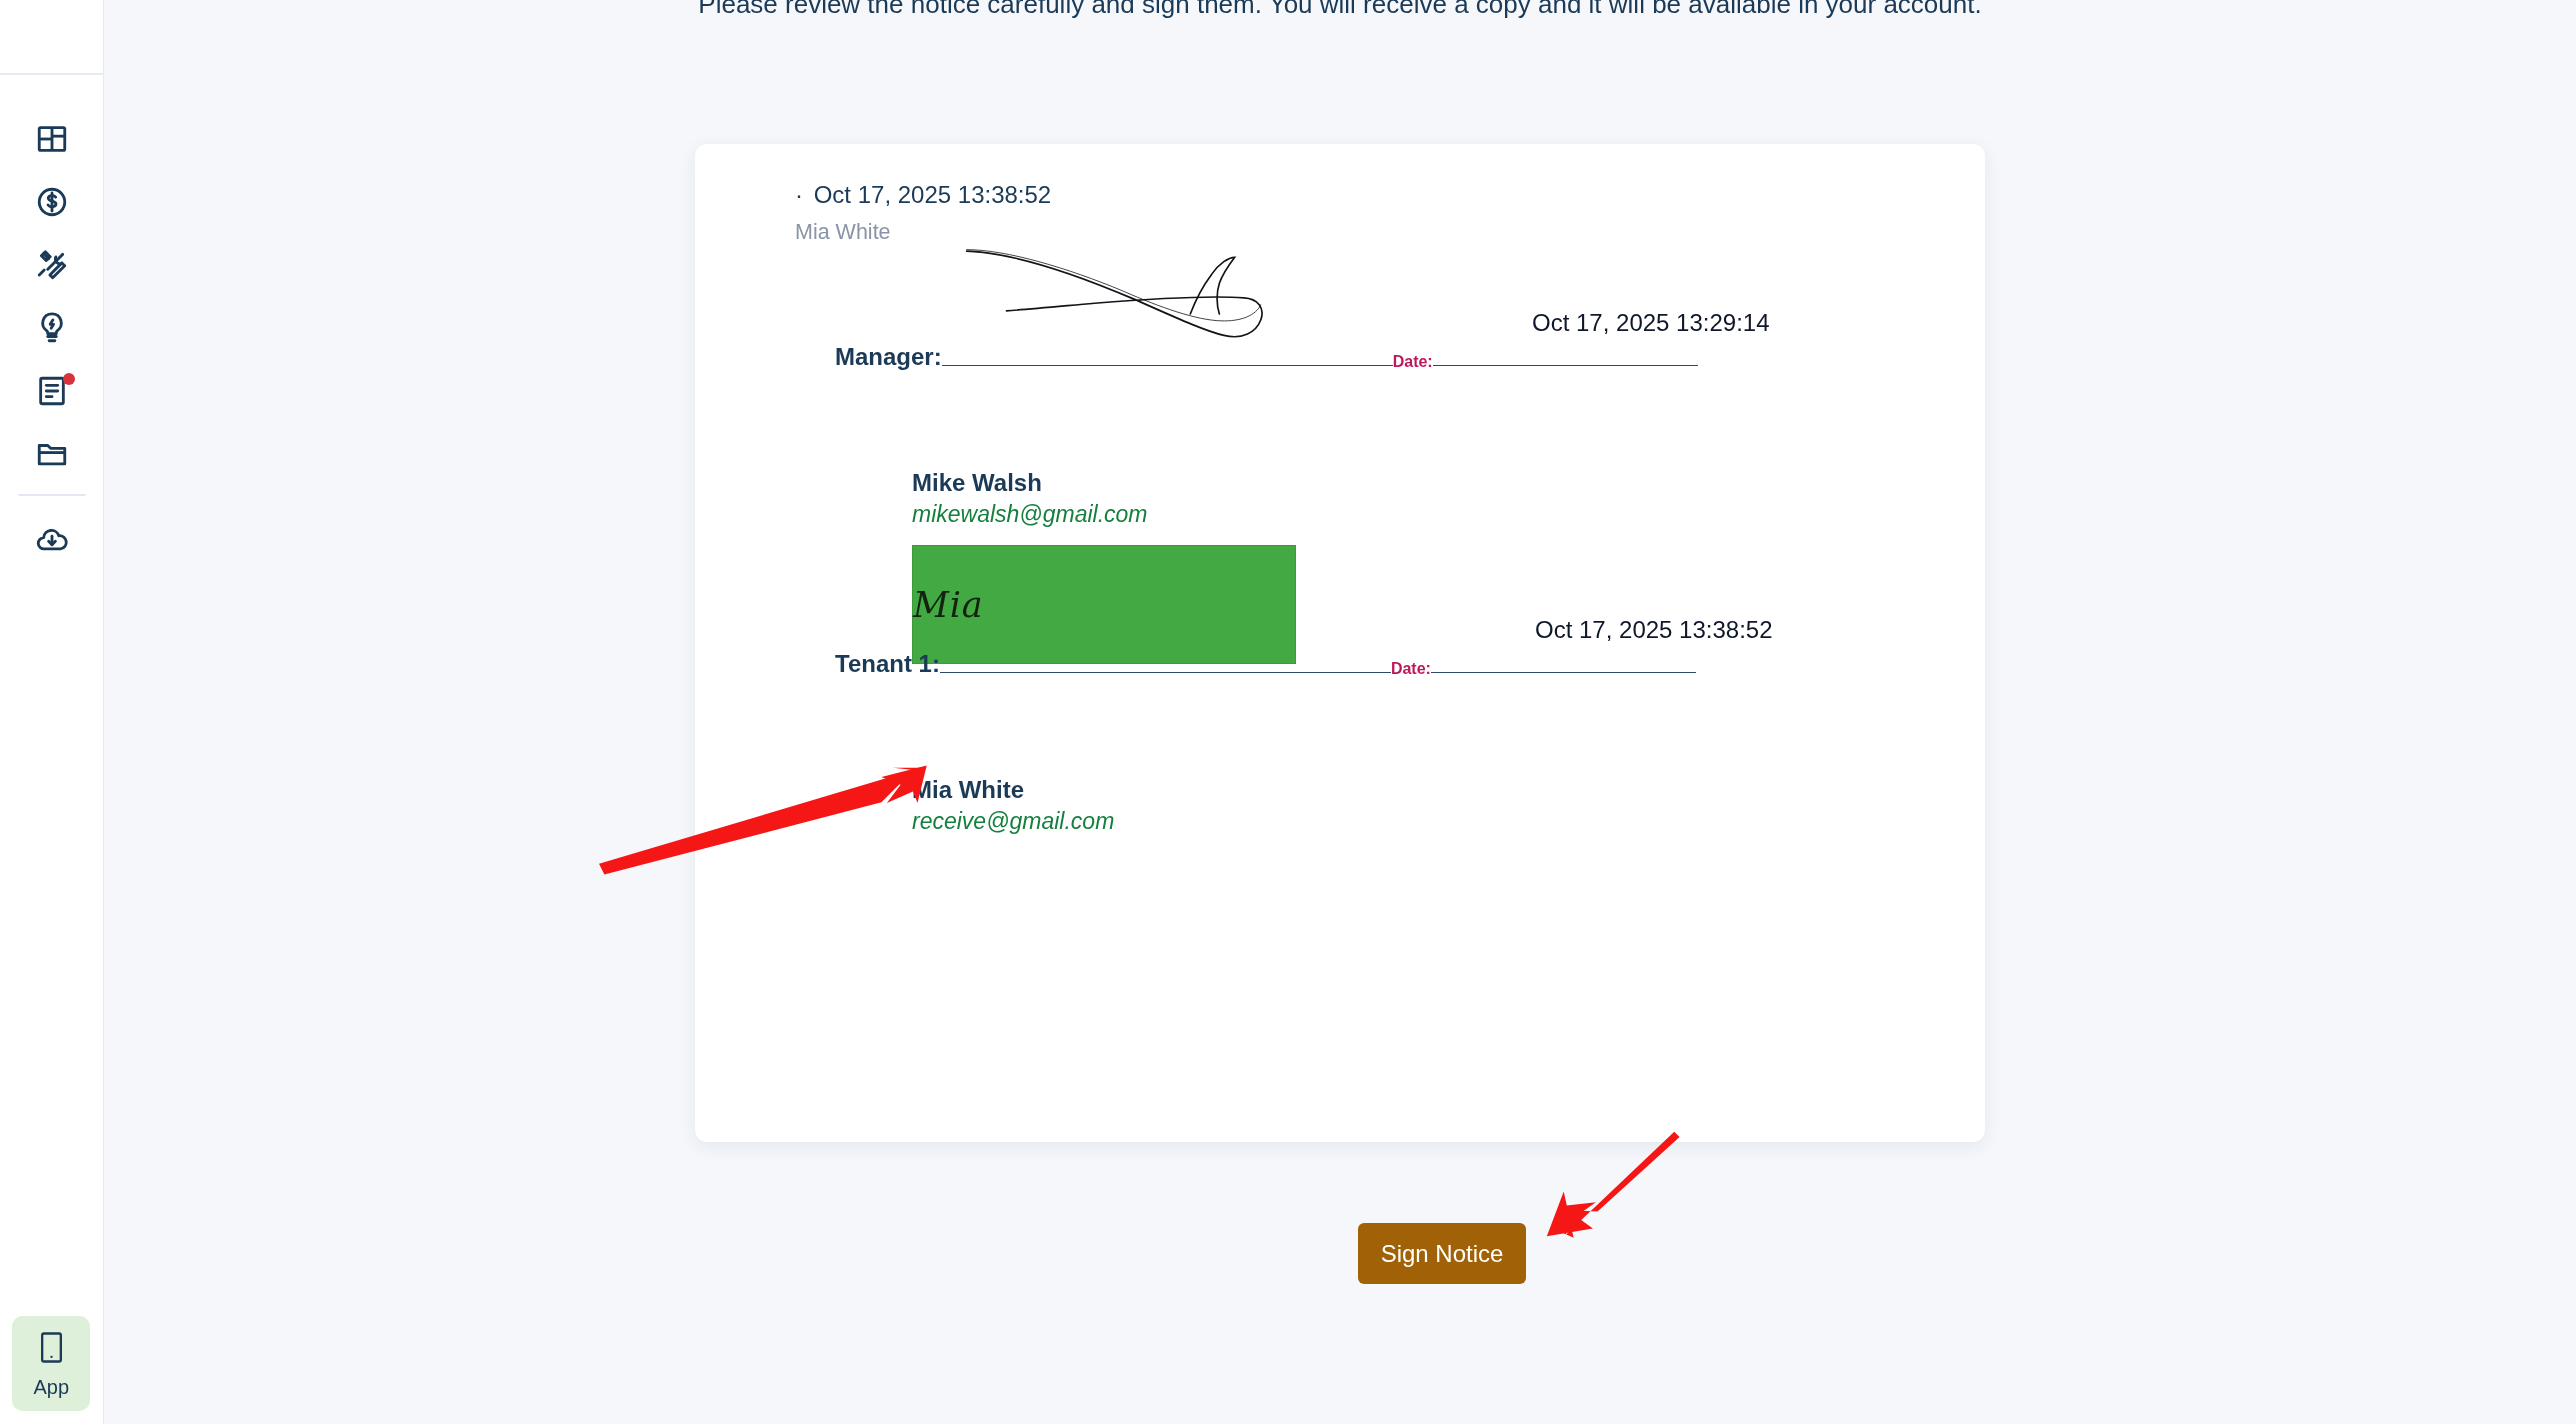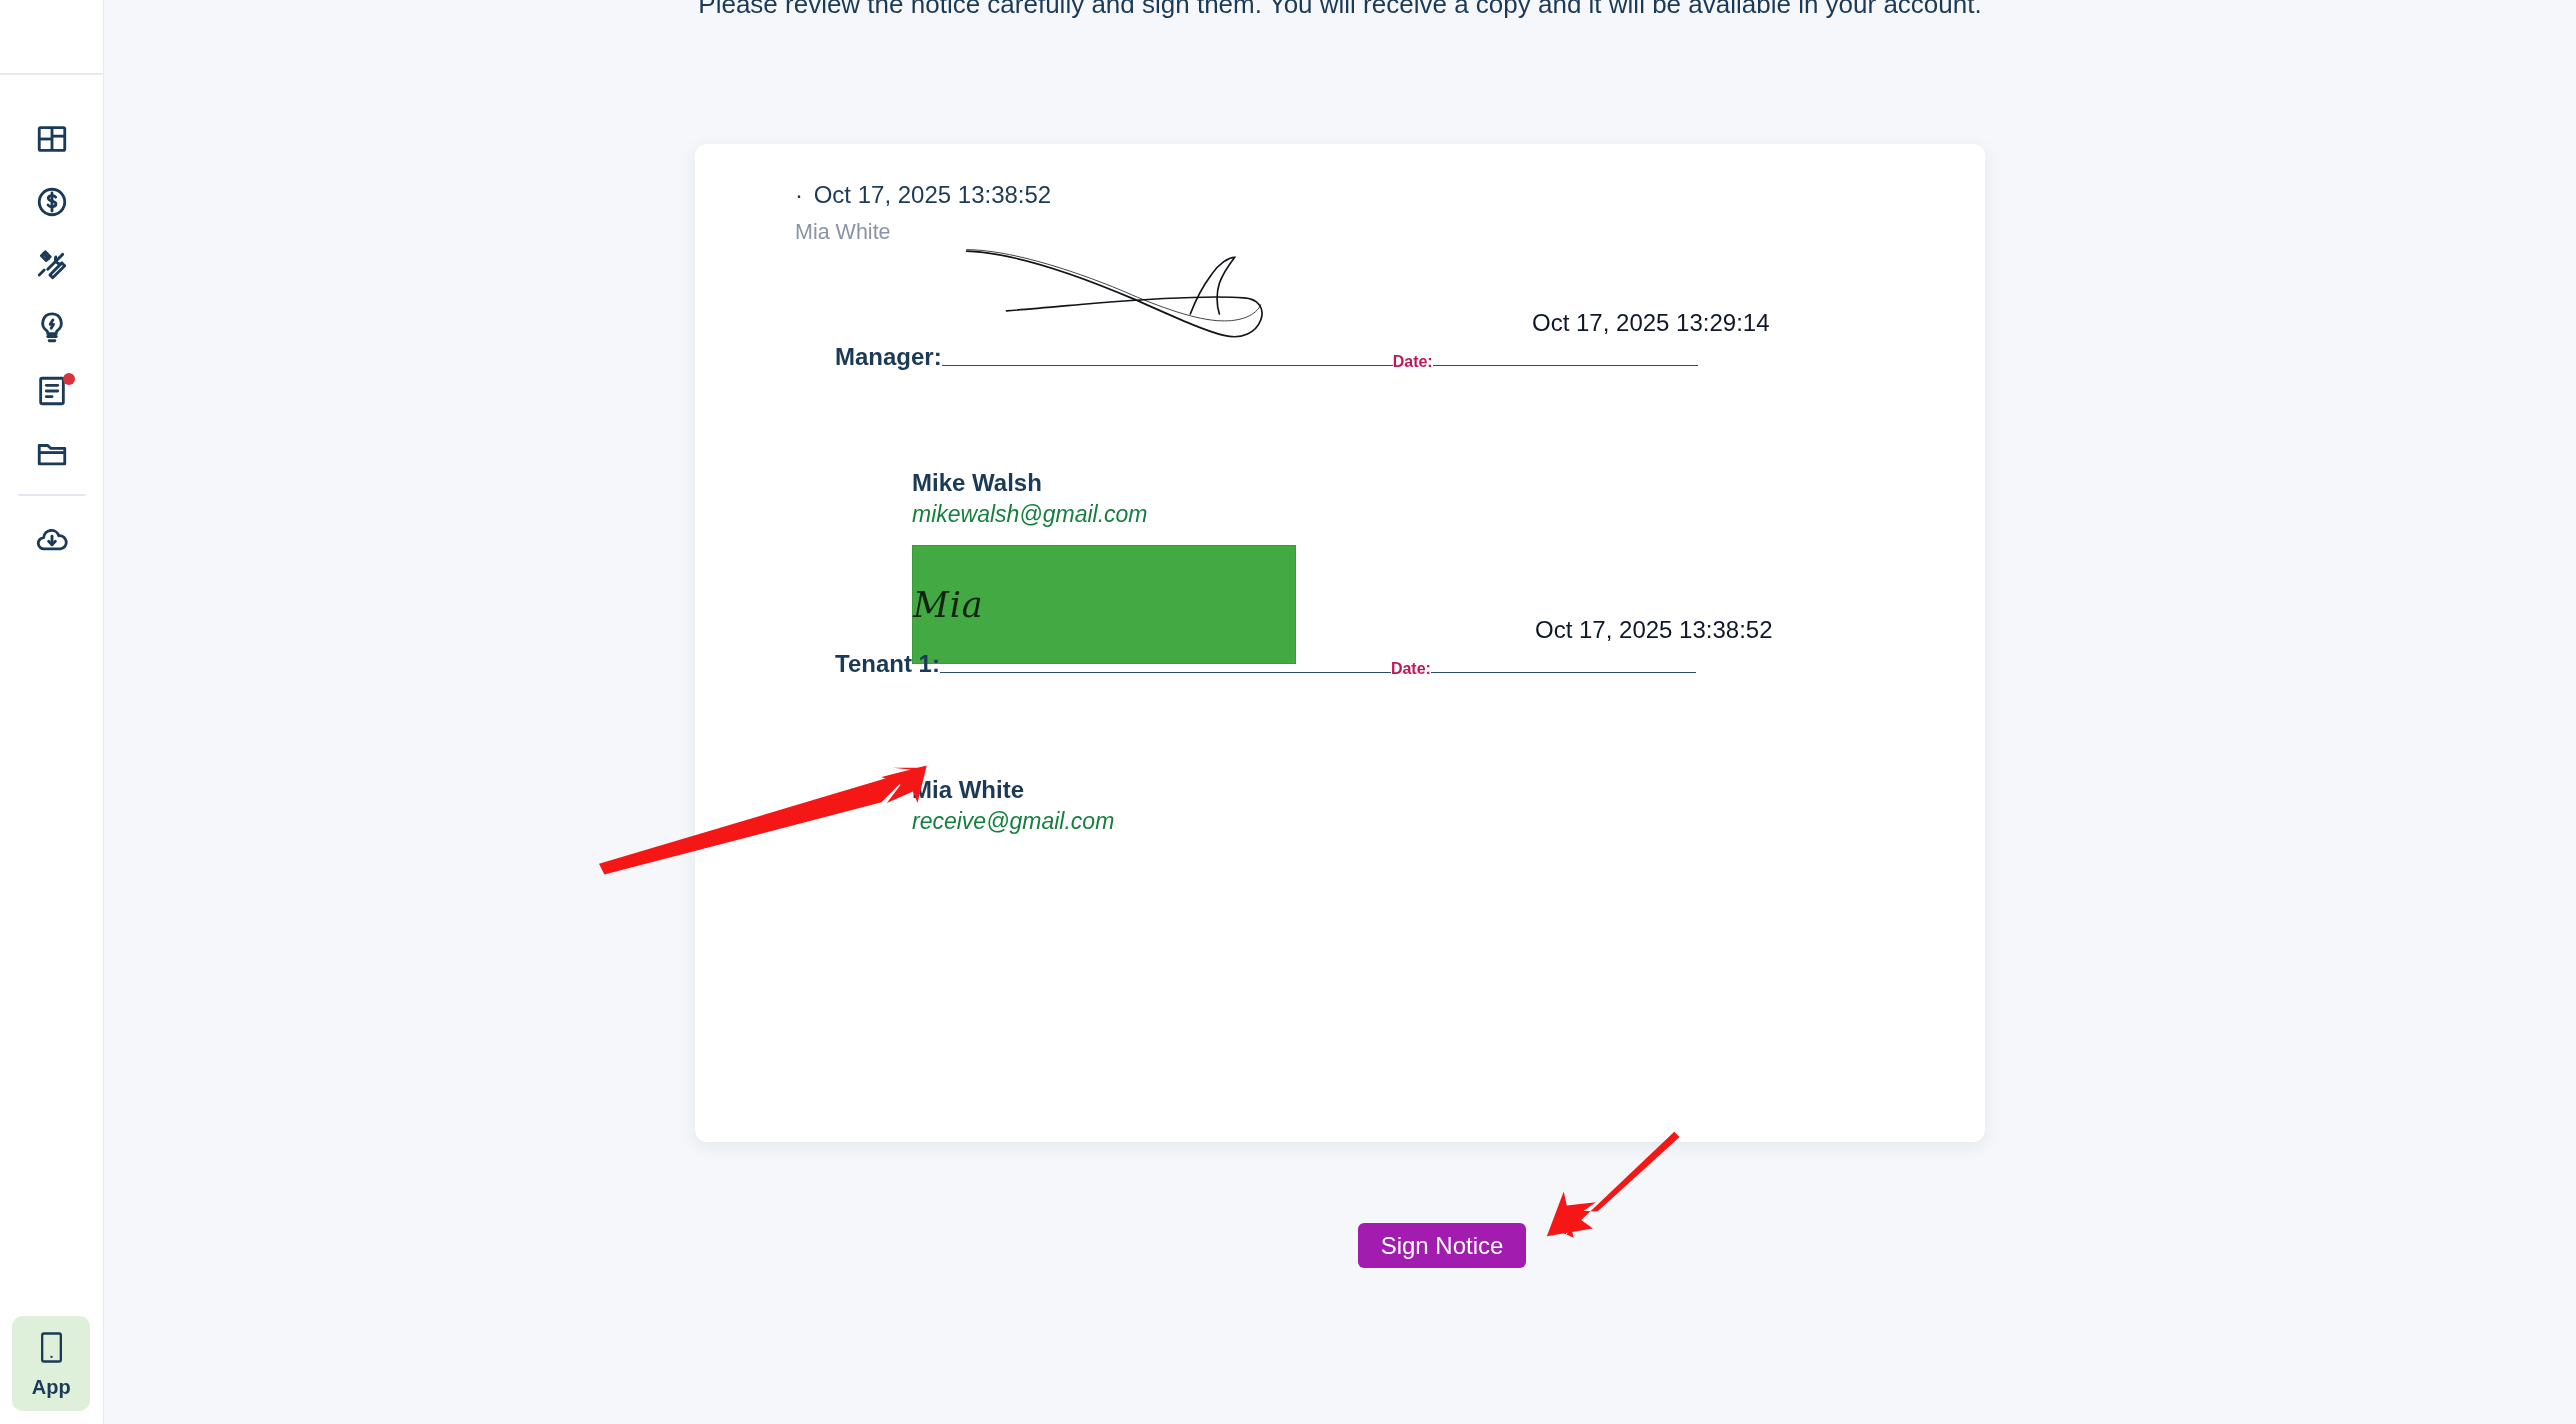--- a/index.html
+++ b/index.html
@@ -85,21 +85,20 @@
     width: 78px;
     height: 95px;
     background: #dff0da;
     border-radius: 10.7px;
     display: flex;
     flex-direction: column;
     align-items: center;
     justify-content: center;
     gap: 9px;
     cursor: pointer;
-    font-weight: bold;
   }
 
   .sidebar-app-label {
     font-size: 20px;
     color: #1b3a57;
     line-height: 1;
   }
 
   
   .main {
@@ -251,22 +250,22 @@
     font-style: italic;
     color: #15803d;
   }
 
   
   .sign-btn {
     position: absolute;
     left: 1254px;
     top: 1223px;
     width: 168px;
-    height: 45px;
-    background: #a21caf;
+    height: 61px;
+    background: #a16207;
     color: #ffffff;
     border: none;
     border-radius: 6.1px;
     font-family: "Liberation Sans", sans-serif;
     font-size: 24px;
     cursor: pointer;
     display: flex;
     align-items: center;
     justify-content: center;
   }

